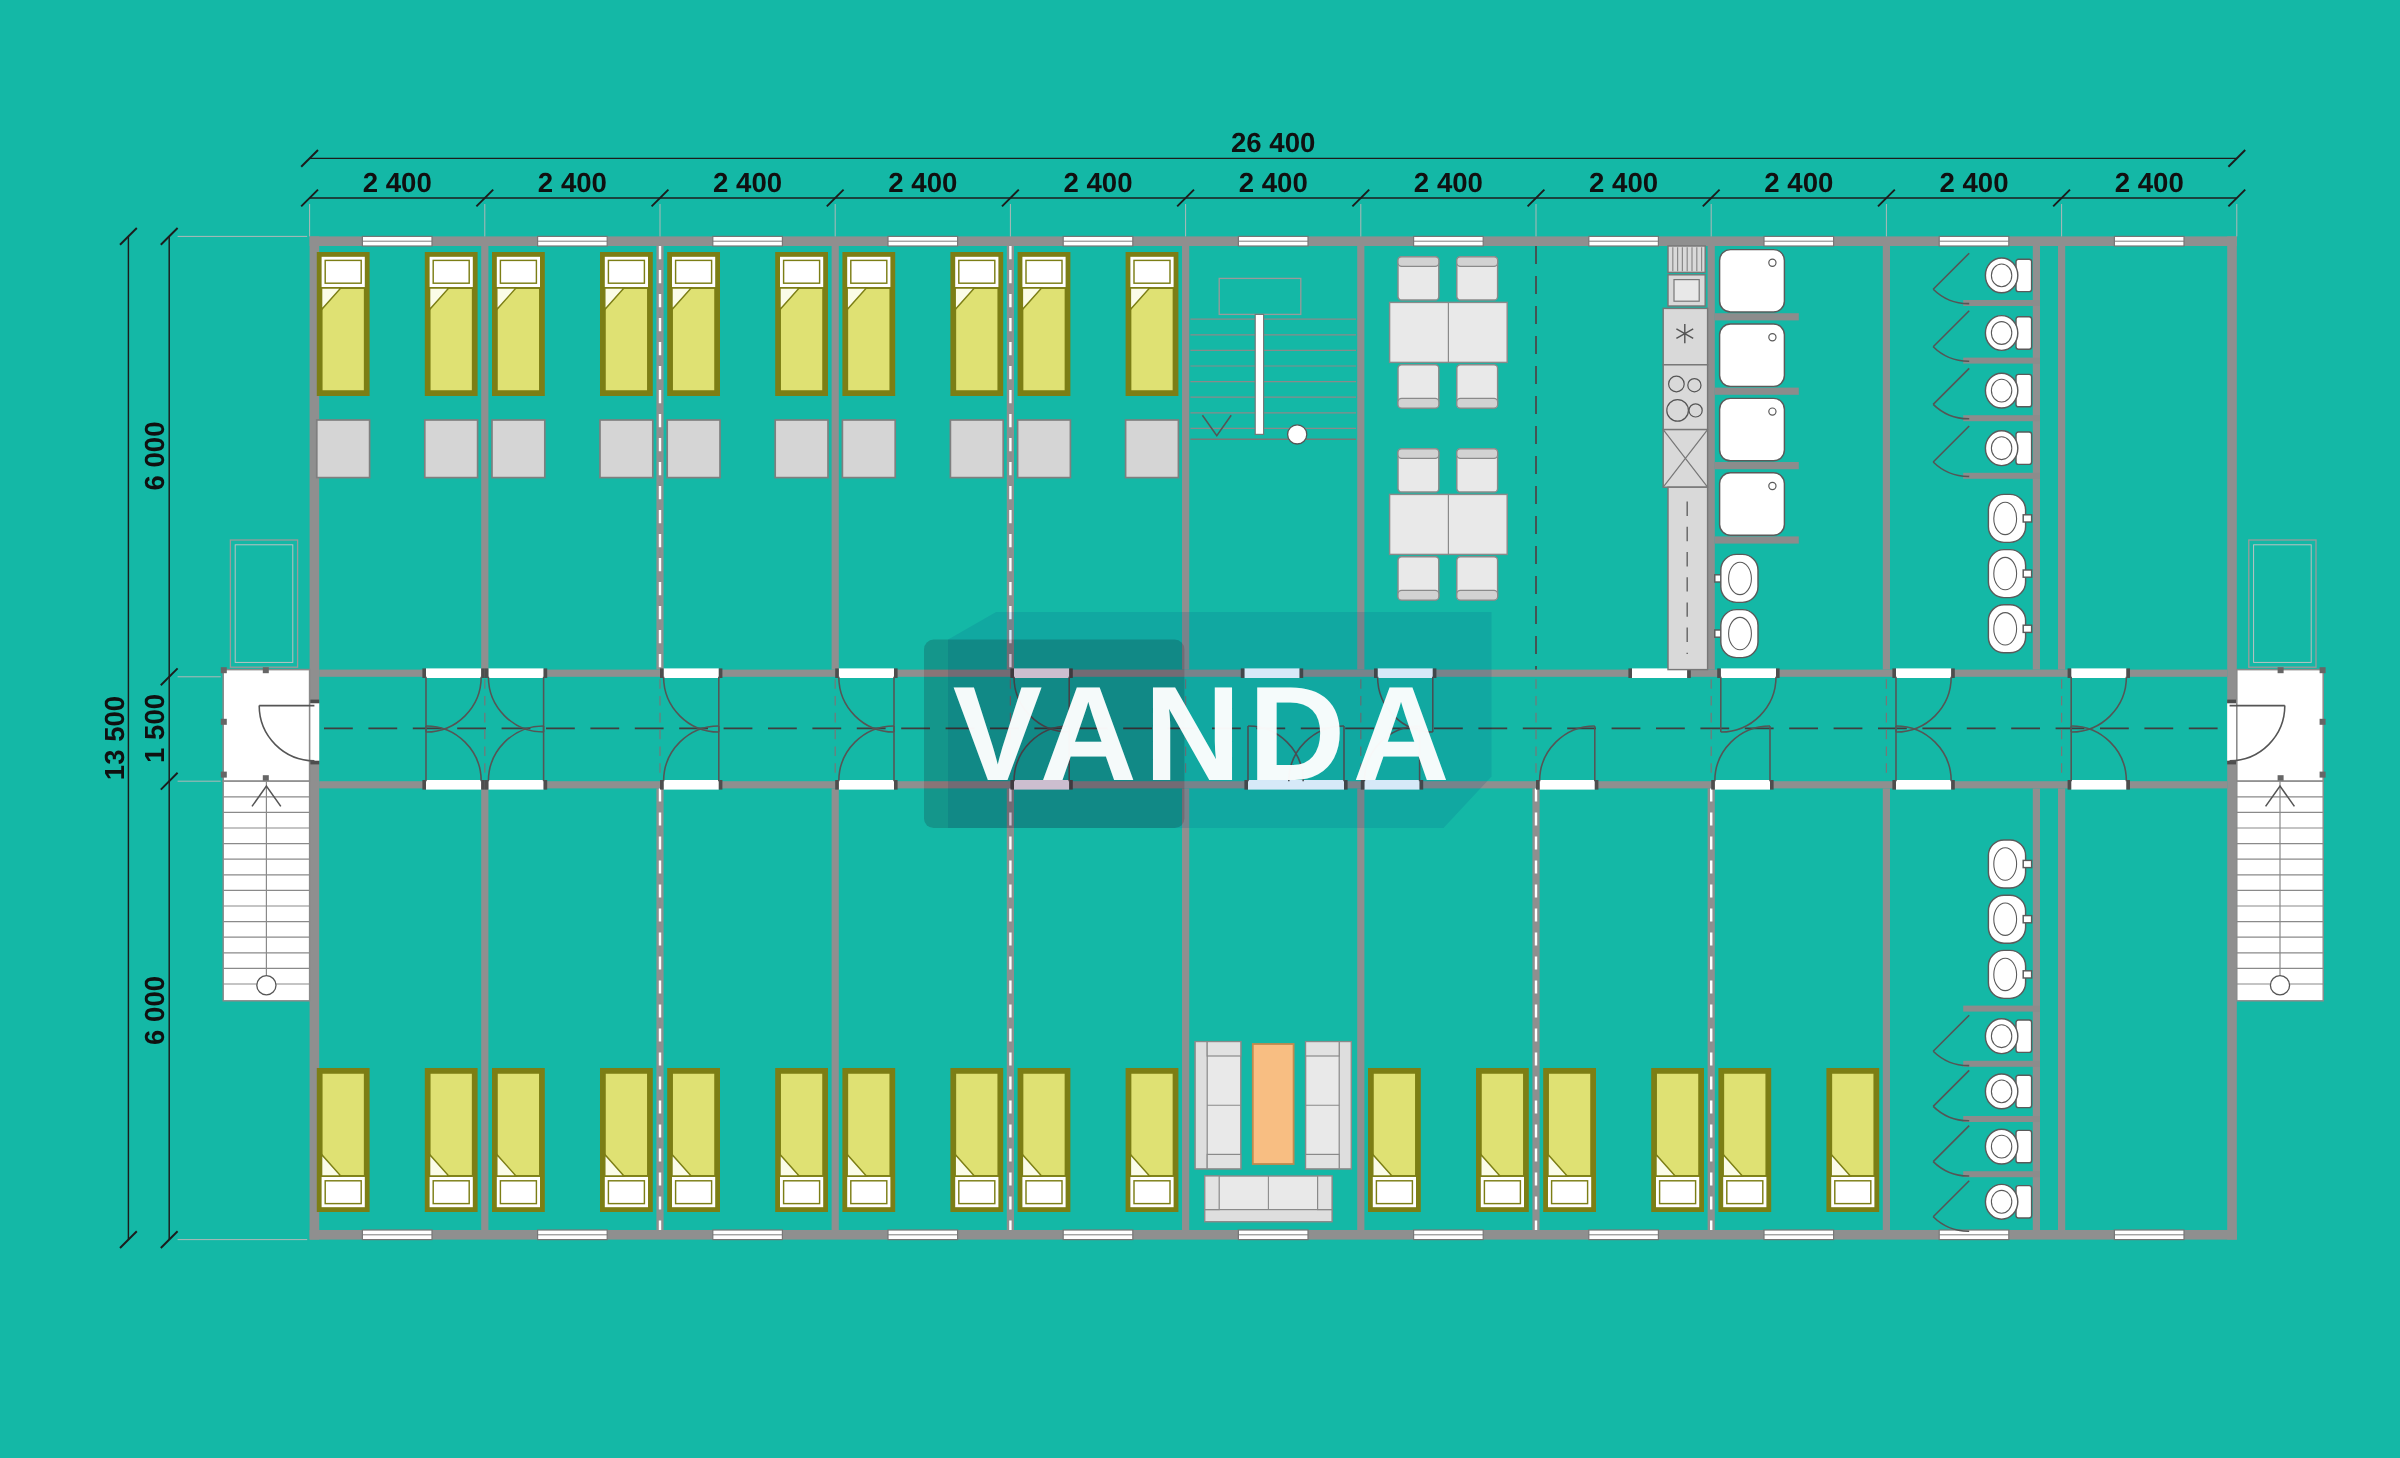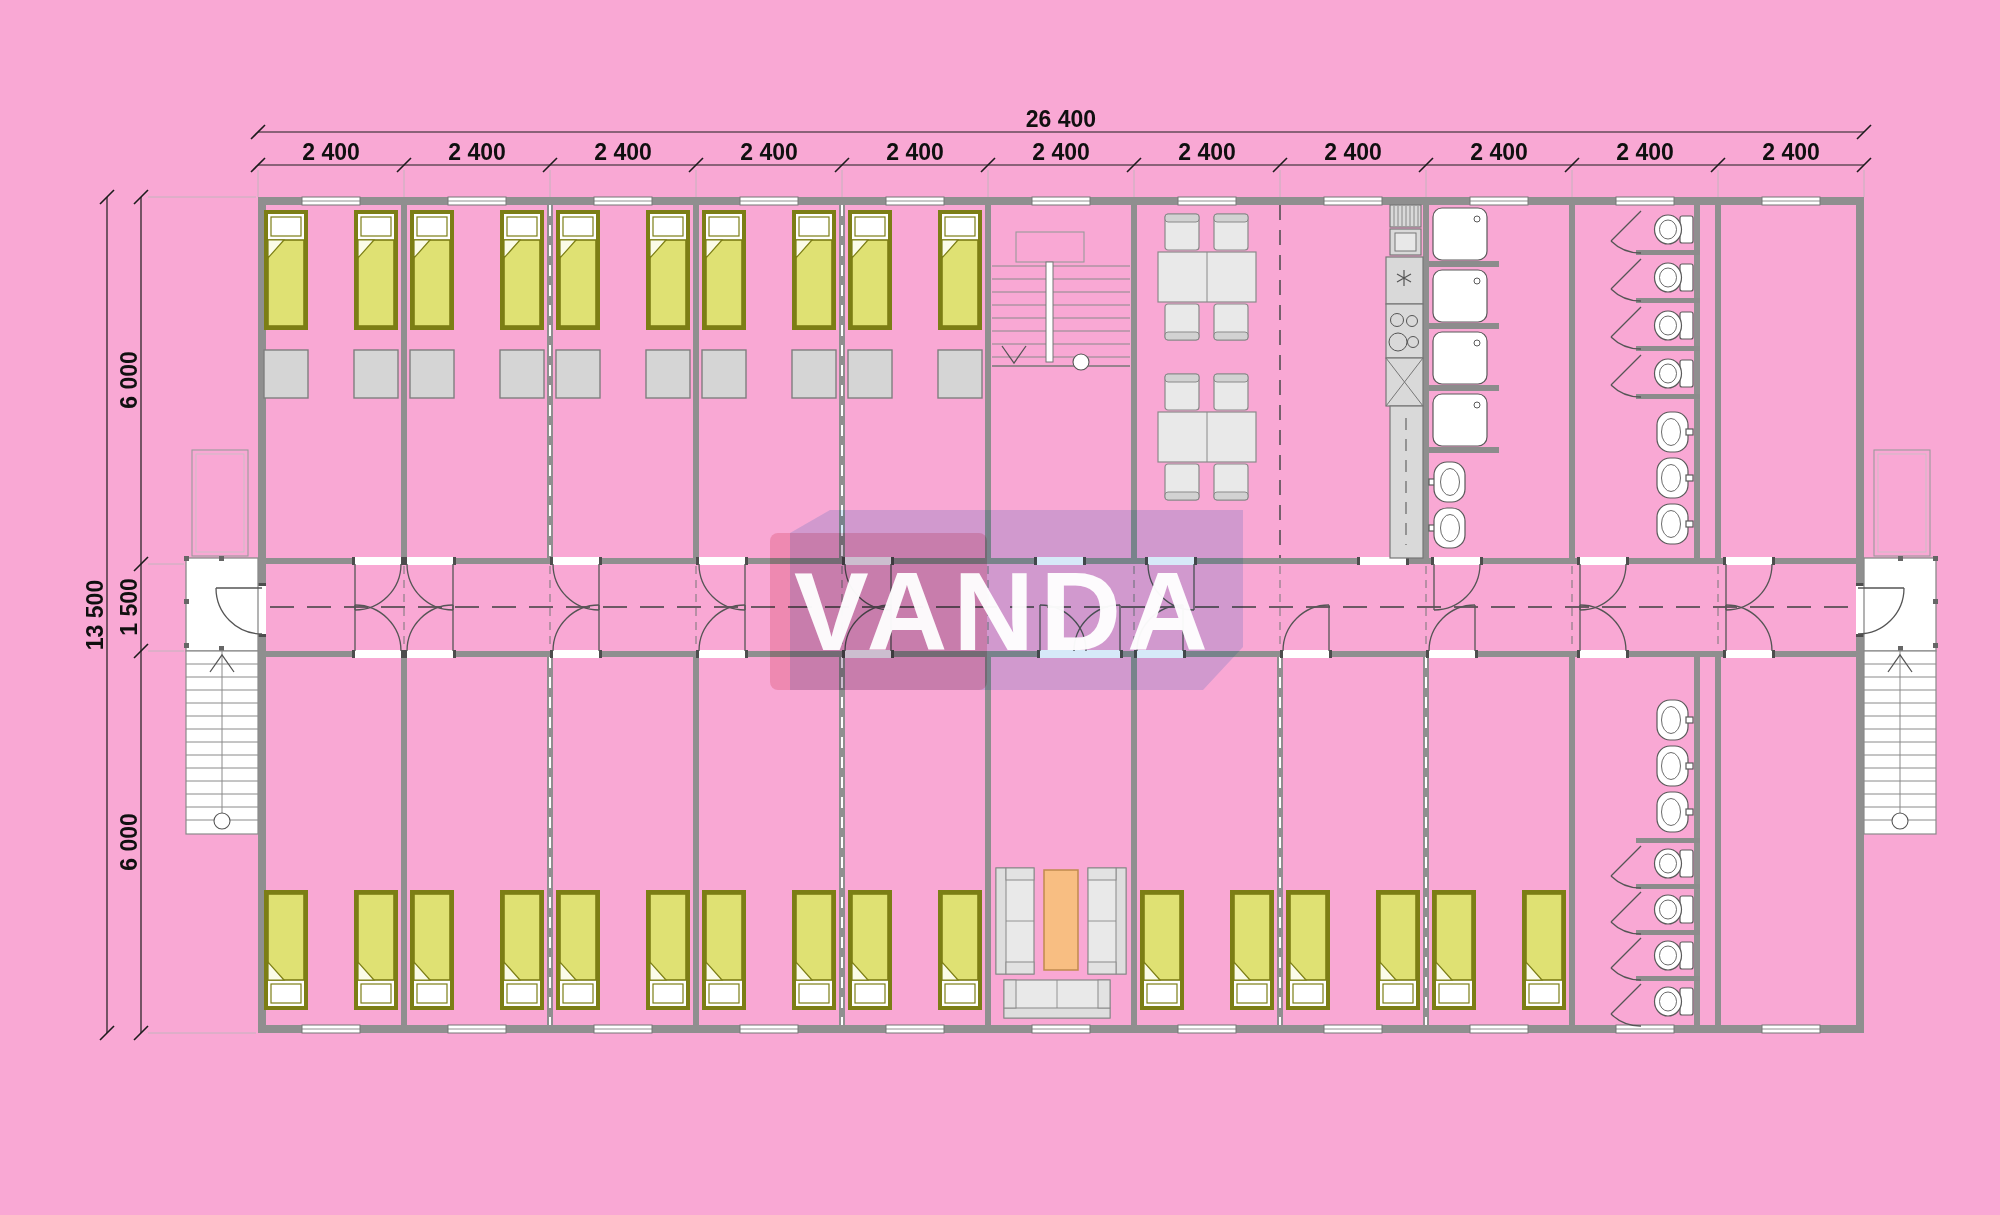--- a/index.html
+++ b/index.html
@@ -1,16 +1,16 @@
 <!DOCTYPE html>
 <html style="--wall: #8f8f8f; --bed-fill: #dfe173; --bed-border: #7c7e15; --wardrobe: #d5d5d5; --furniture: #e9e9e9; --counter: #d9d9d9; --coffee-table: #f8be82; --logo-pink: #f3c8ce; --logo-blue: #cfe6f7; --logo-text: #ffffff; --dim-text: #101010;"><head>
 <meta charset="utf-8">
 <style>
   html,body{margin:0;padding:0;background:#fff;}
-  #canvas{position:relative;width:2000px;height:1215px;background:#f9a8d4;overflow:hidden;
+  #canvas{position:relative;width:2000px;height:1215px;background:#14b8a6;overflow:hidden;
           font-family:"Liberation Sans",sans-serif;}
   svg{position:absolute;left:0;top:0;}
   .wall{fill:var(--wall,#8f8f8f);}
   .openg{fill:#fff;}
   .cap{fill:#4d4d4d;}
   .ln{stroke:#8a8a8a;stroke-width:1;fill:none;}
   .lnD{stroke:#555;stroke-width:1.3;fill:none;}
   .dimln{stroke:#1c1c1c;stroke-width:1.2;fill:none;}
   .tick{stroke:#1c1c1c;stroke-width:1.6;}
   .ext{stroke:#b8b8b8;stroke-width:.8;}

